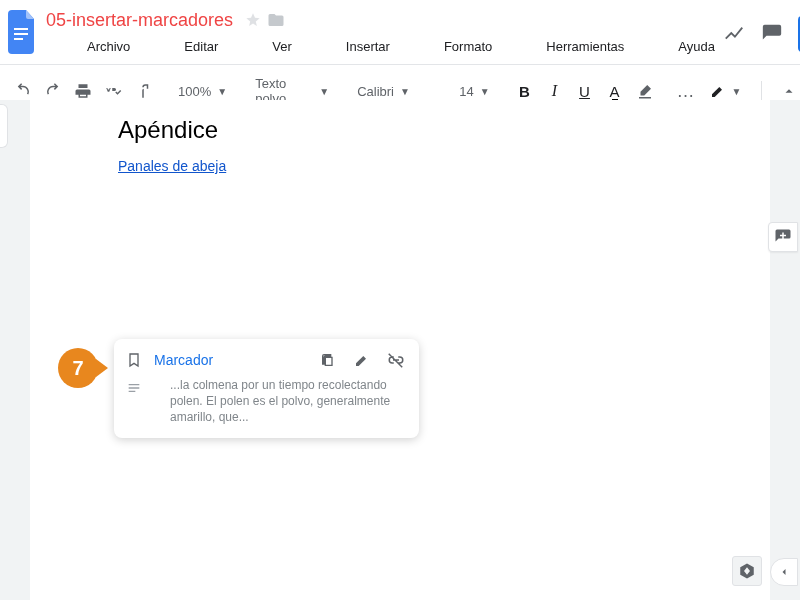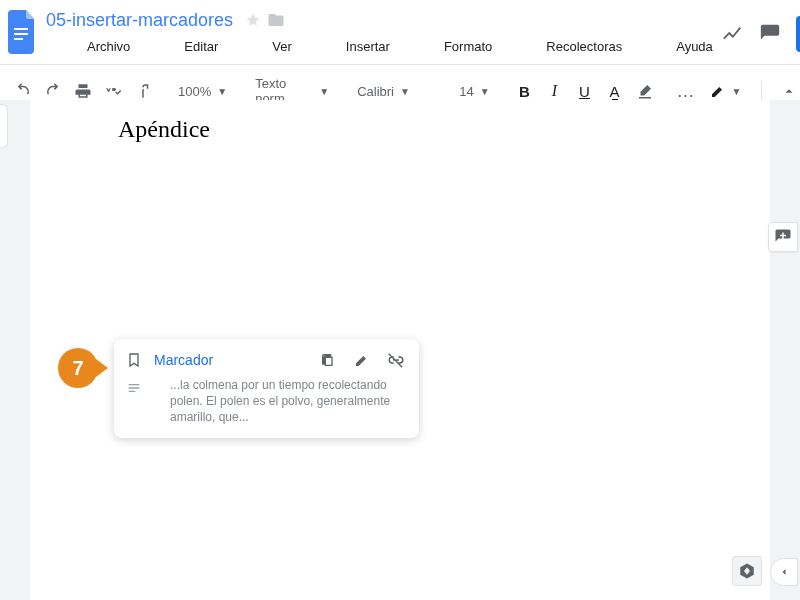--- a/index.html
+++ b/index.html
@@ -3,21 +3,21 @@
 <meta charset="utf-8">
 <style>
   * { box-sizing: border-box; margin: 0; padding: 0; }
   body { font-family: Arial, "Helvetica Neue", sans-serif; font-size: 13px; color: #202124; background:#fff; width:800px; height:600px; overflow:hidden; position:relative; }
   
   .header { height:64px; display:flex; align-items:flex-start; padding:6px 10px 0 6px; }
   .gd-logo { width:40px; height:52px; display:flex; align-items:center; justify-content:center; cursor:pointer; }
   .gd-logo svg { width:32px; height:44px; }
   .title-area { flex:1; display:flex; flex-direction:column; margin-left:2px; }
   .title-row { display:flex; align-items:center; height:28px; }
-  .doc-title { font-size:18px; color:#3b82f6; letter-spacing:0; padding:0 6px; }
+  .doc-title { font-size:18px; color:#ef4444; letter-spacing:0; padding:0 6px; }
   .title-row .mini-icon { color:#c5c9cd; margin-left:6px; cursor:pointer; }
   .menubar { display:flex; align-items:center; height:24px; }
   .menubar span { color:#202124; font-size:13px; padding:4px 7px; cursor:pointer; border-radius:3px;margin-left:40px; }
   .header-right { display:flex; align-items:center; gap:14px; padding-top:10px; padding-right:6px; }
   .hicon { width:24px; height:24px; display:flex; align-items:center; justify-content:center; color:#5f6368; cursor:pointer; }
   .share-btn { width:36px; height:36px; background:#1a73e8; border-radius:4px; display:flex; align-items:center; justify-content:center; cursor:pointer; }
   .avatar { width:34px; height:34px; border-radius:50%; background:
       radial-gradient(circle at 50% 32%, #f3cba9 0 28%, transparent 29%),
       linear-gradient(#6b4428 0 0) 50% 8%/18px 18px no-repeat,
       linear-gradient(#d7e5d2,#d7e5d2);
@@ -34,21 +34,21 @@
   .tb-underline { text-decoration:underline; font-size:15px; color:#202124;}
   .color-A { font-size:15px; color:#202124; position:relative; }
   .color-A::after { content:""; display:block; position:absolute; left:2px; right:2px; bottom:-2px; height:3px; background:#000; }
   .highlighter svg { color:#5f6368; }
   .toolbar-right { margin-left:auto; display:flex; align-items:center; gap:10px; }
   .pen-select { color:#202124; }
   
   .doc-surface { position:absolute; top:100px; left:0; right:0; bottom:0; background:#f1f3f4; overflow:hidden; }
   .page { position:absolute; top:0; left:30px; right:30px; bottom:0; background:#fff; }
   .page-content { padding:16px 0 0 88px; }
-  .page h1 { font-family:Liberation Serif, serif; font-size:24px; font-weight:400; color:#000; margin-bottom:14px; }
+  .page h1 { font-family:Liberation Sans, sans-serif; font-size:24px; font-weight:400; color:#000; margin-bottom:14px; }
   .link-line { display:block; color:#1155cc; text-decoration:underline; font-size:14px; margin-bottom:14px; cursor:pointer; }
   
   .popover { position:absolute; left:114px; top:239px; width:305px; background:#fff; border-radius:8px; box-shadow:0 2px 10px rgba(0,0,0,0.18); padding:10px 12px 12px 12px; }
   .pop-row1 { display:flex; align-items:center; gap:12px; }
   .pop-row1 .bm-icon { color:#5f6368; }
   .pop-row1 .bm-label { color:#1a73e8; font-size:14px; cursor:pointer; }
   .pop-row1 .spacer { flex:1; }
   .pop-row1 .pact { width:22px; height:22px; color:#5f6368; display:flex; align-items:center; justify-content:center; cursor:pointer; }
   .pop-row2 { display:flex; gap:28px; margin-top:6px; align-items:flex-start;}
   .pop-row2 .lines-icon { color:#9aa0a6; margin-top:3px; }
@@ -89,21 +89,21 @@
             <path fill="currentColor" d="M10 4H4a2 2 0 0 0-2 2v12a2 2 0 0 0 2 2h16a2 2 0 0 0 2-2V8a2 2 0 0 0-2-2h-8l-2-2z"></path>
           </svg>
         </span>
     </div>
     <div class="menubar">
       <span>Archivo</span>
       <span>Editar</span>
       <span>Ver</span>
       <span>Insertar</span>
       <span>Formato</span>
-      <span>Recolectoras</span>
+      <span>Herramientas</span>
       <span>Ayuda</span>
     </div>
   </div>
   <div class="header-right">
     <div class="hicon">
         <svg width="22" height="22" viewBox="0 0 24 24">
           <path fill="none" stroke="currentColor" stroke-width="2" d="M3 17l6-6 4 4 8-10"></path>
         </svg>
       </div>
     <div class="hicon">
@@ -146,21 +146,21 @@
         <path fill="currentColor" d="M17 3h2v6h-6v12h-2V11a2 2 0 0 1 2-2h4V5h-2a2 2 0 0 0-2 2H11a4 4 0 0 1 4-4h2z"></path>
       </svg>
     </div>
   <div class="tb-sep"></div>
   <div class="tb-select">
       <span>100%</span>
       <span class="caret">▼</span>
     </div>
   <div class="tb-sep"></div>
   <div class="tb-select wide">
-      <span>Texto norm…</span>
+      <span>Texto polvo…</span>
       <span class="caret">▼</span>
     </div>
   <div class="tb-sep"></div>
   <div class="tb-select wide">
       <span>Calibri</span>
       <span class="caret">▼</span>
     </div>
   <div class="tb-sep"></div>
   <div class="tb-select">
       <span>14</span>
@@ -194,20 +194,21 @@
         </svg>
       </div>
   </div>
 </div>
 
 <div class="doc-surface">
   <div class="outline-tab"></div>
   <div class="page">
     <div class="page-content">
       <h1>Apéndice</h1>
+      <a class="link-line">Panales de abeja</a>
     </div>
   </div>
 
   <div class="popover">
     <div class="pop-row1">
       <span class="bm-icon">
           <svg width="16" height="16" viewBox="0 0 24 24">
             <path fill="none" stroke="currentColor" stroke-width="2" d="M6 3h12v18l-6-4-6 4V3z"></path>
           </svg>
         </span>

